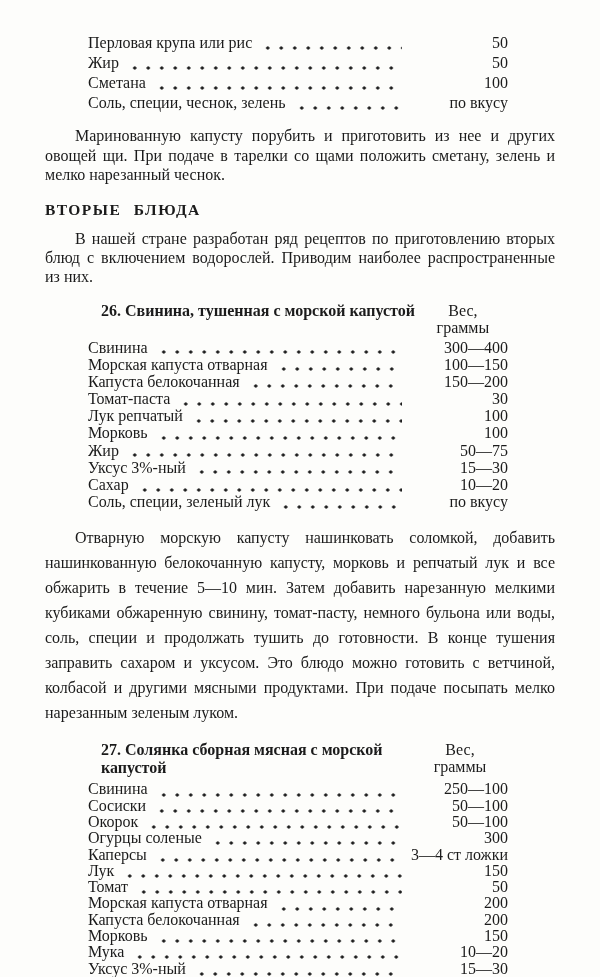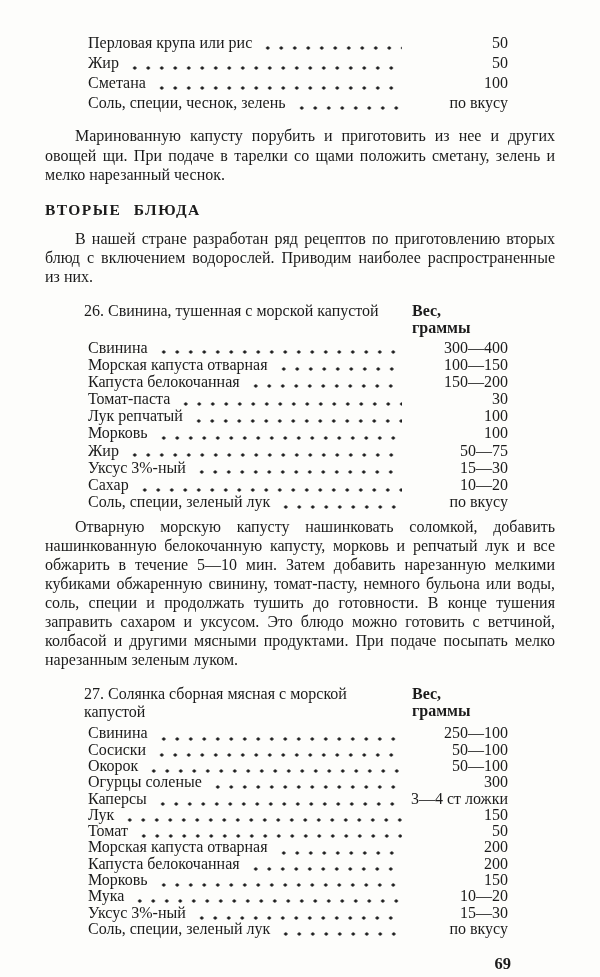--- a/index.html
+++ b/index.html
@@ -29,29 +29,29 @@
 
   .para{text-align:justify;text-indent:30px;line-height:19.5px;}
   #p1{margin-top:13px;}
   .sec-head{
     margin-top:15px;font-weight:bold;
     letter-spacing:1.5px;word-spacing:7px;font-size:15.5px;line-height:18px;
   }
   #p2{margin-top:10px;line-height:19px;}
 
   .rhead{display:flex;justify-content:space-between;padding-right:47px;}
-  .rhead .rtitle{font-weight:normal;margin-left:39px;line-height:18px;}
-  .rhead .wlabel{flex:0 0 96px;text-align:left;font-weight:bold;line-height:17px;}
+  .rhead .rtitle{font-weight:bold;margin-left:56px;line-height:18px;}
+  .rhead .wlabel{flex:0 0 96px;text-align:center;font-weight:normal;line-height:17px;}
   #h26{margin-top:4px;}
   #h26 .rtitle{white-space:nowrap;}
   #h27{margin-top:3px;}
   #h27 .rtitle{max-width:320px;}
 
   .list-26{margin-top:3px;}
-  #p3{margin-top:7px;line-height:19px;}
+  #p3{margin-top:15px;line-height:25px;}
   .list-27{margin-top:4px;}
 
   .pagenum{margin-top:17px;text-align:right;padding-right:44px;font-weight:bold;font-size:16.5px;}
 </style>
 </head>
 <body>
 
 <div class="page">
   <div class="content">
 

